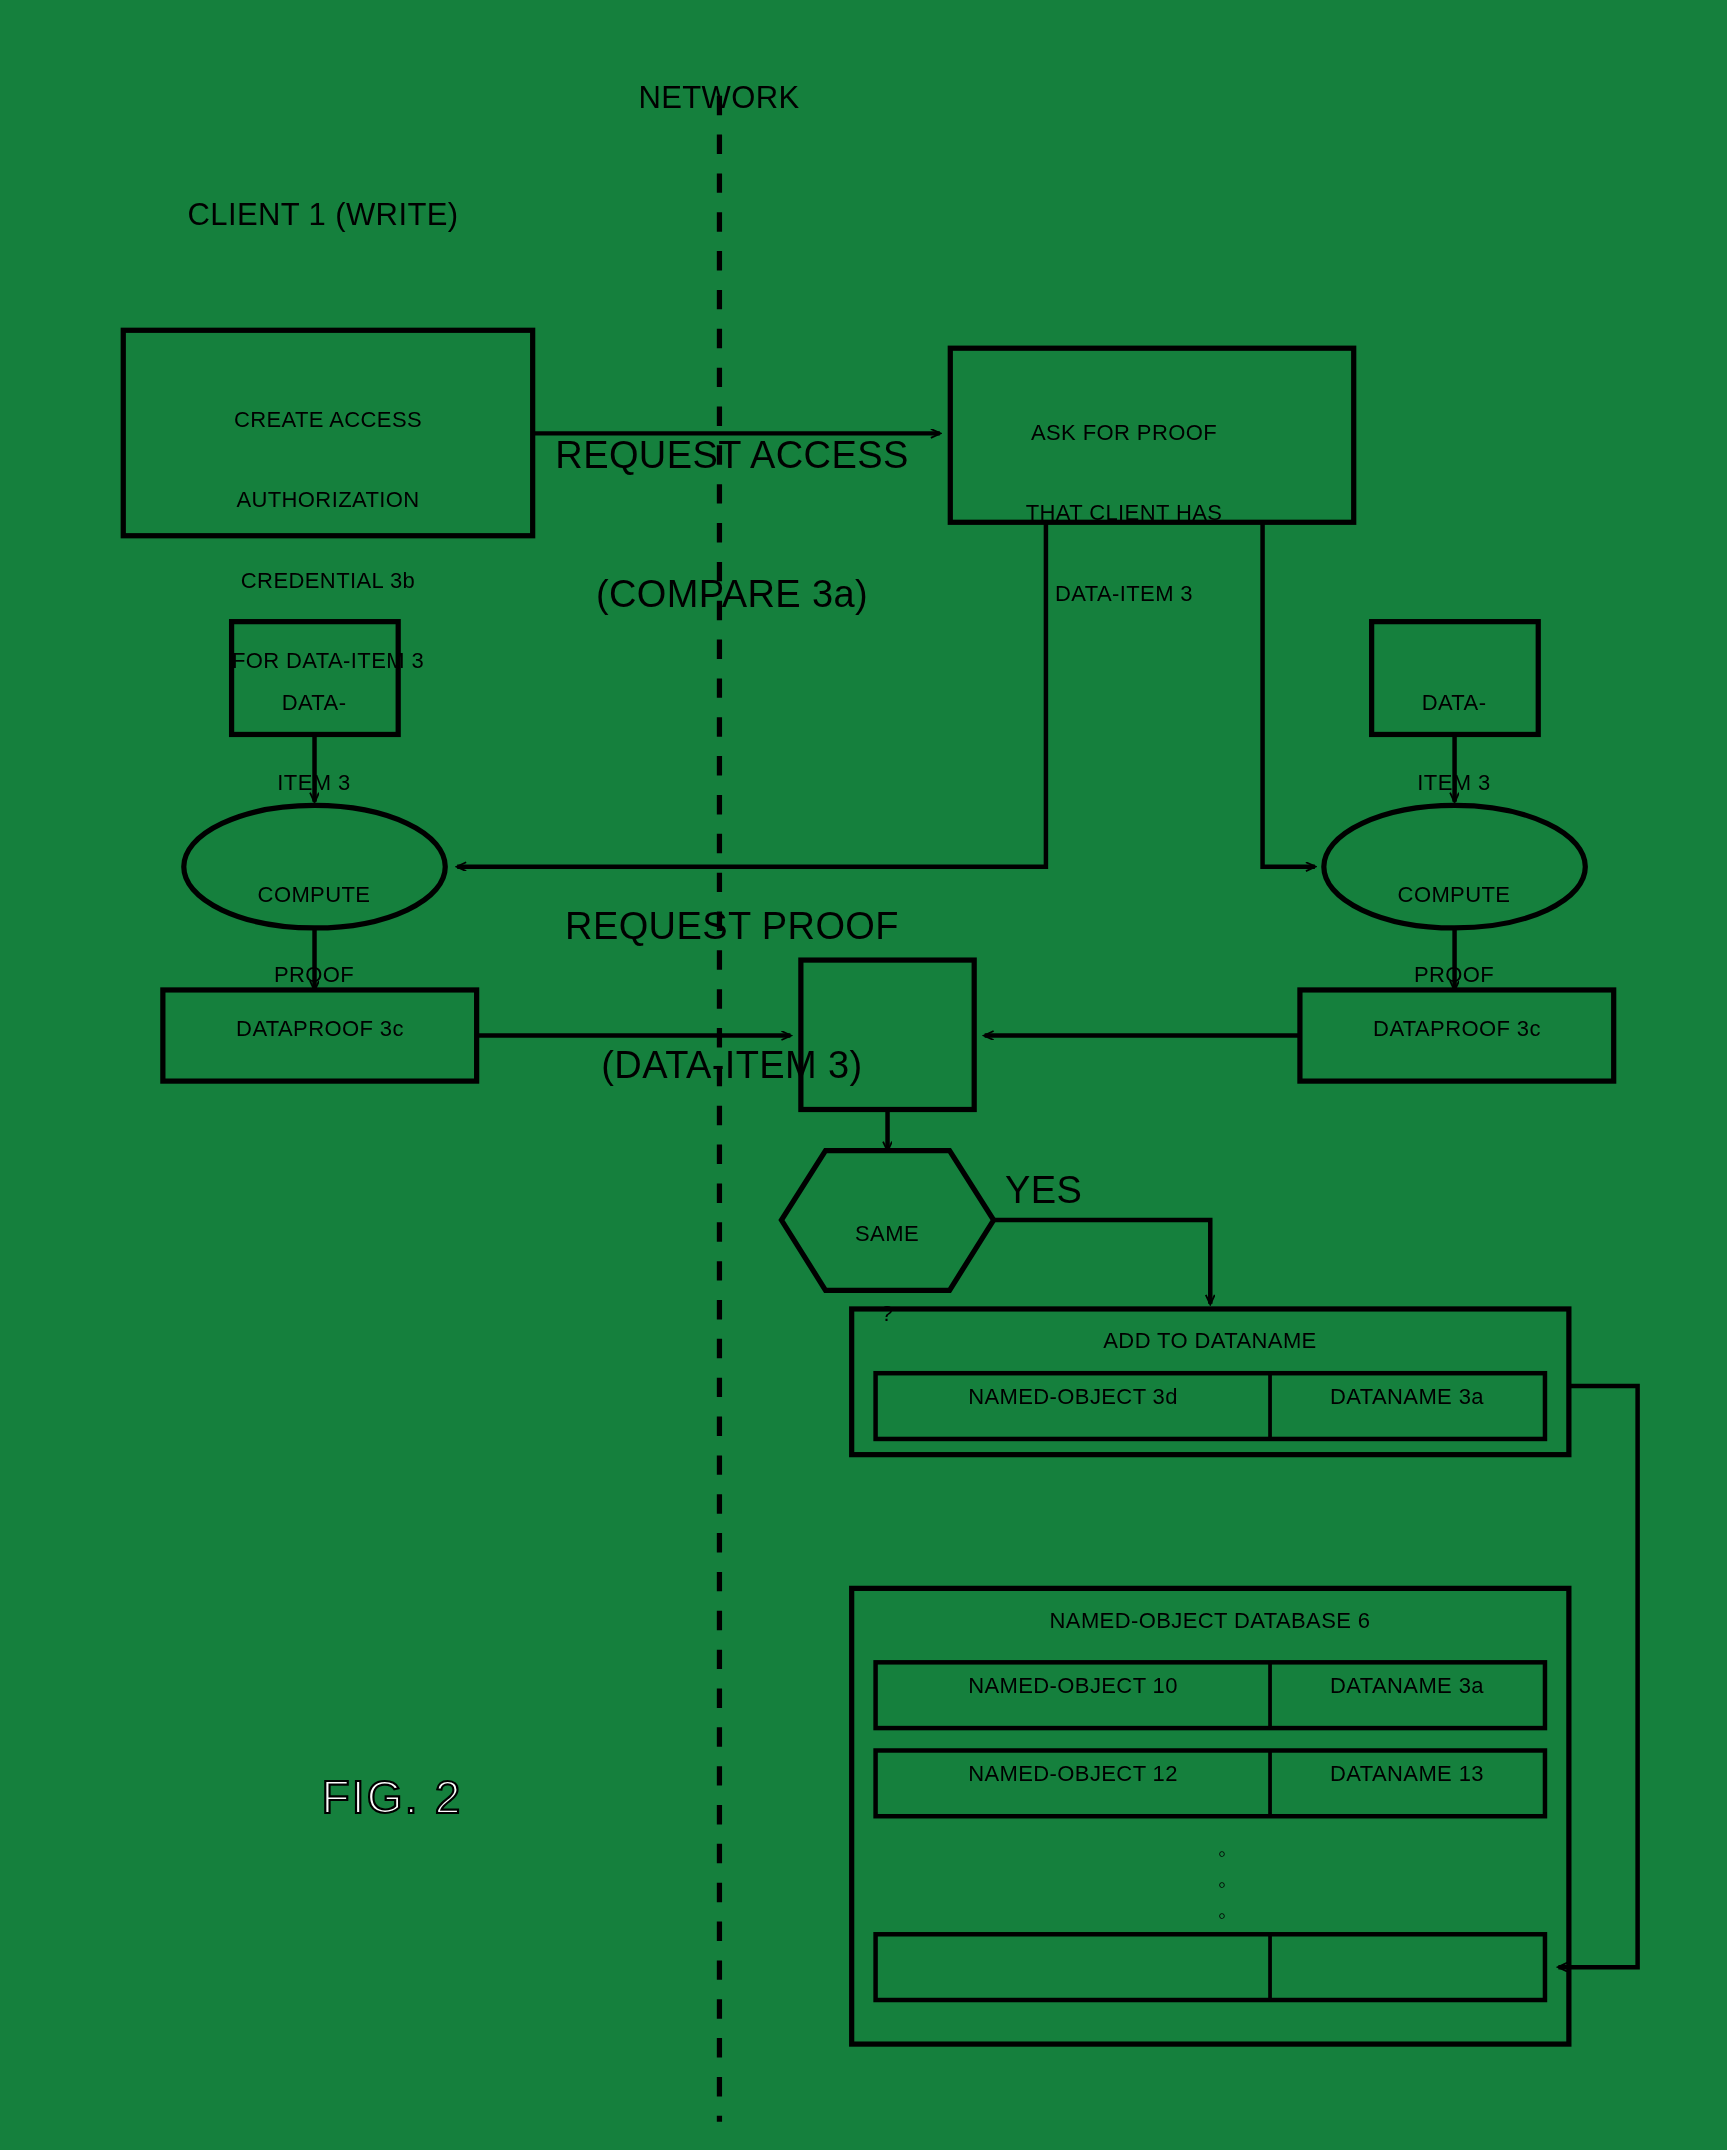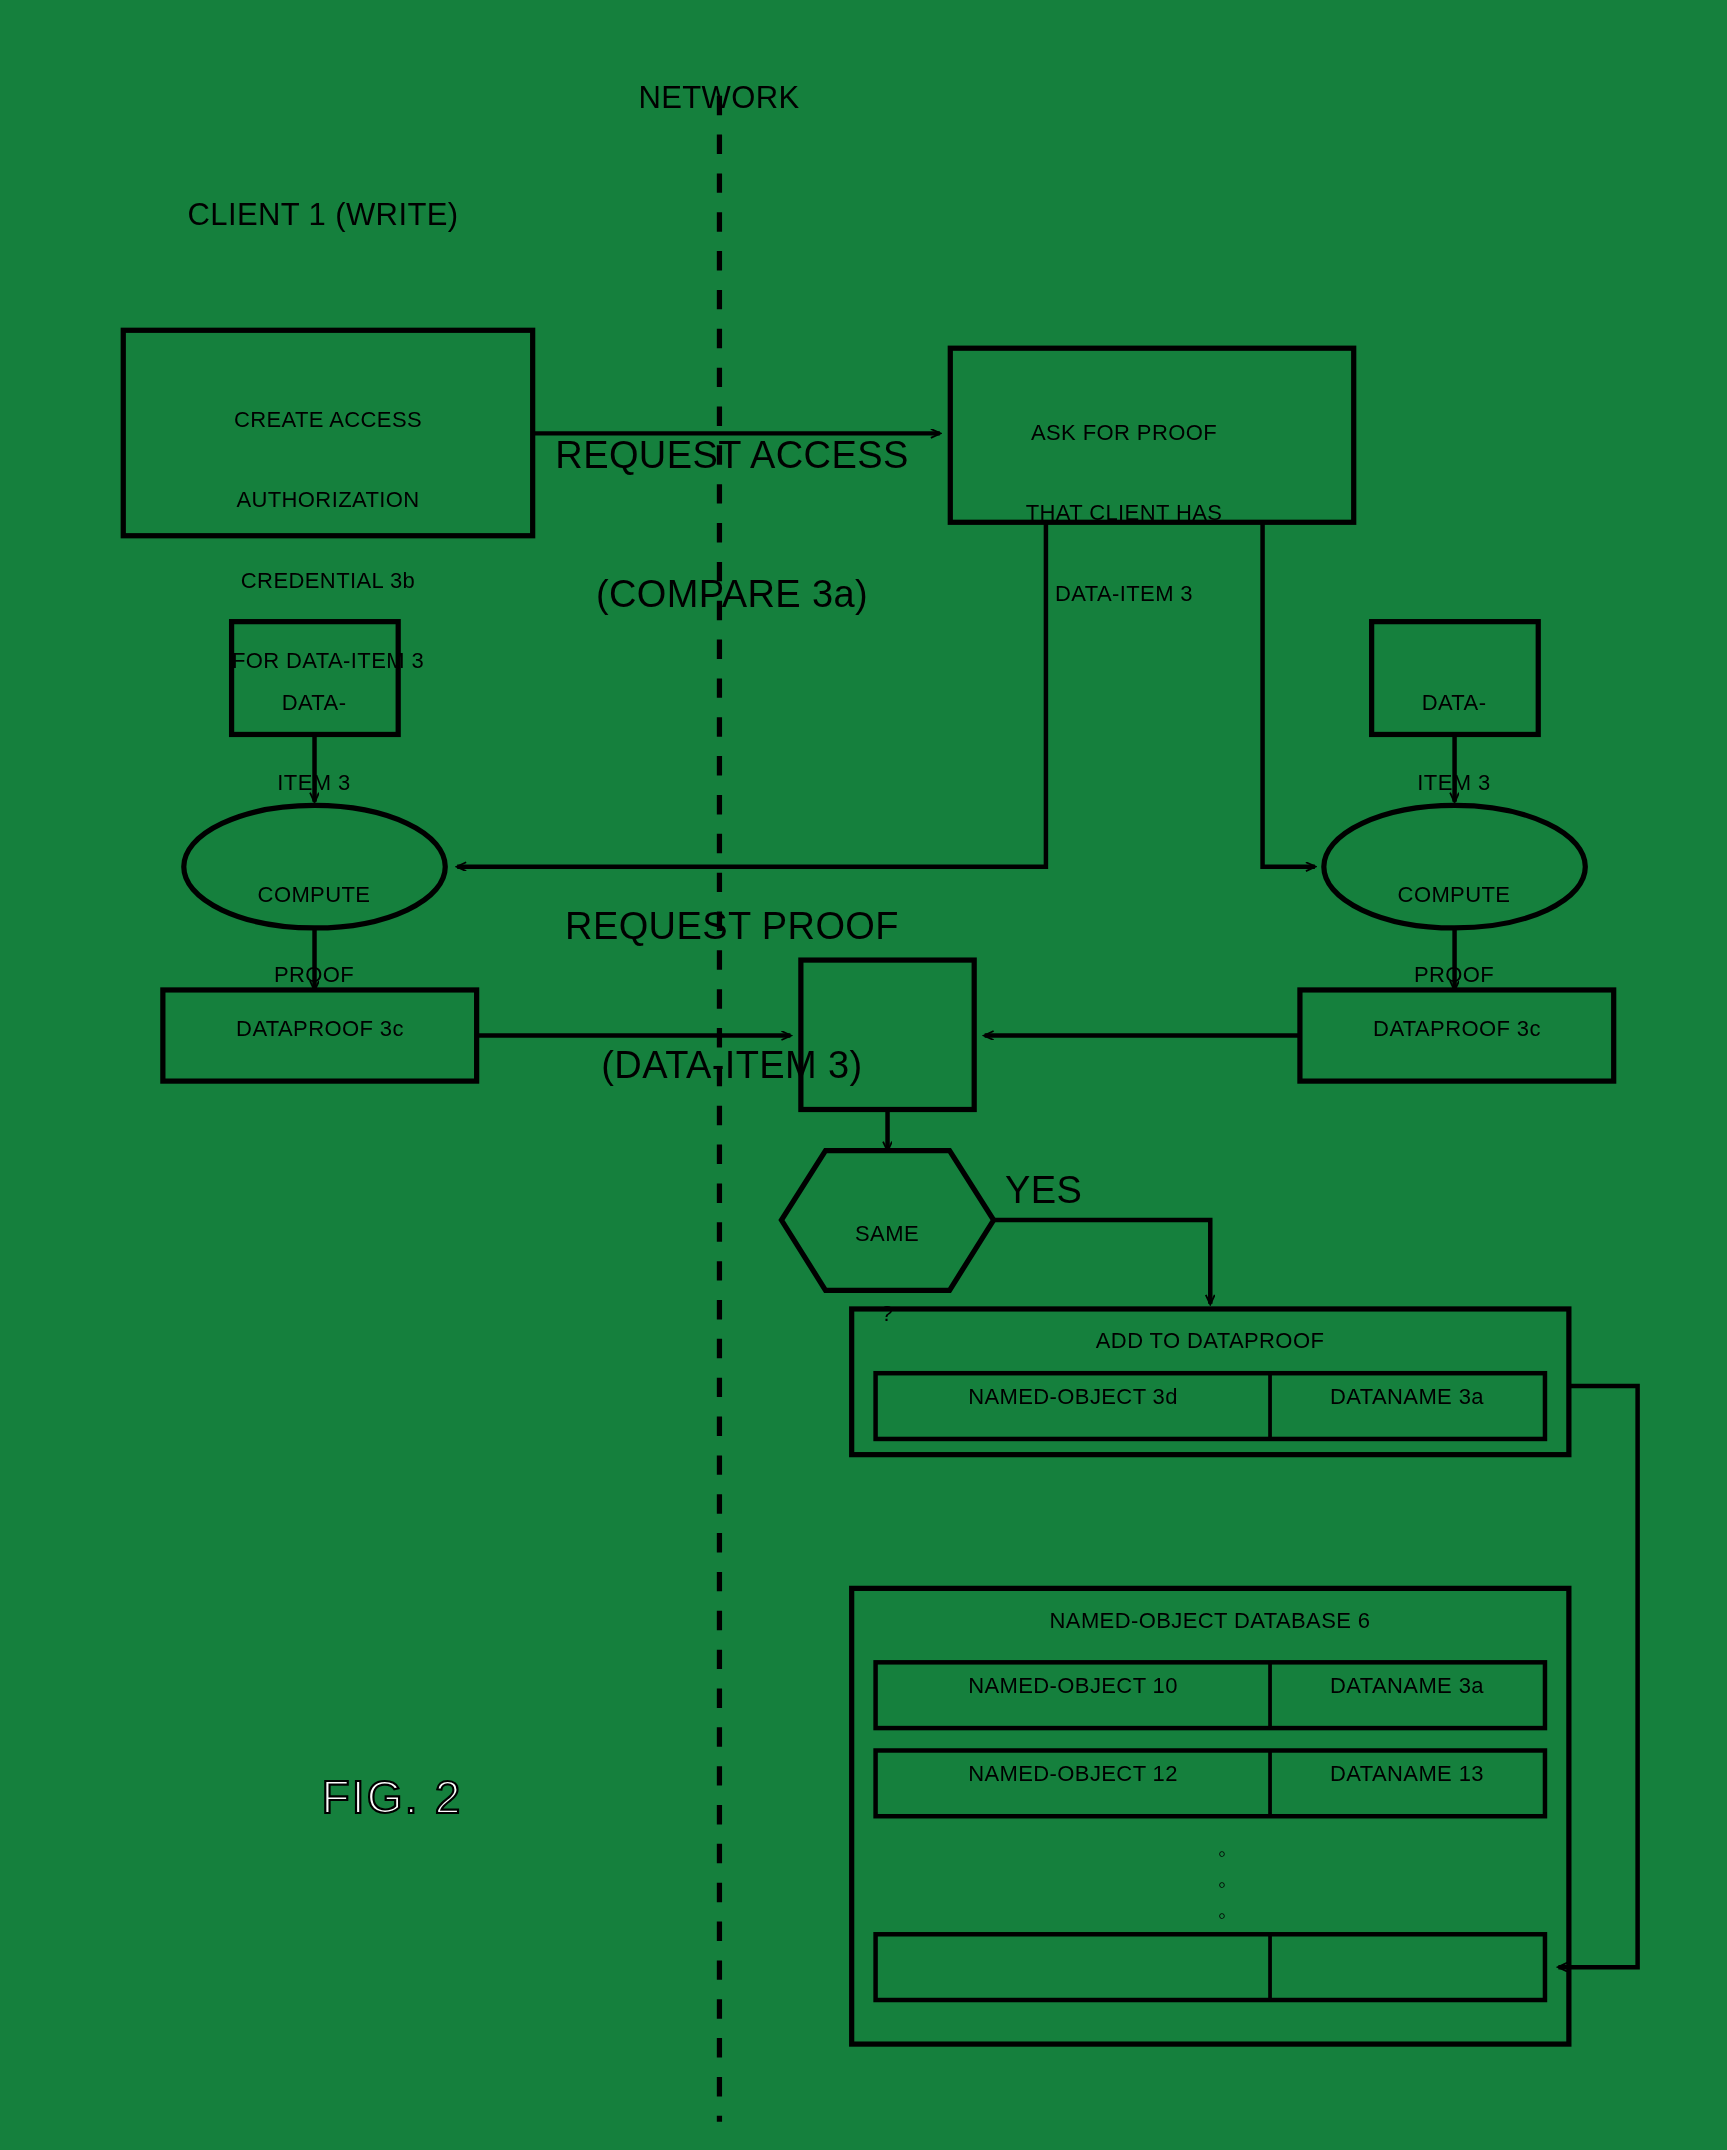--- a/index.html
+++ b/index.html
@@ -188,21 +188,21 @@
 
   <div class="lbl boxtext ctr" style="left:1457px; top:1016px;">DATAPROOF 3c</div>
 
 
   <div class="lbl boxtext ctr" style="left:887px; top:1167px;">
     <div>SAME</div>
     <div>?</div>
   </div>
   <div class="lbl edgelabel" style="left:1005px; top:1167px;">YES</div>
 
-  <div class="lbl boxtext ctr" style="left:1210px; top:1328px;">ADD TO DATAPROOF</div>
+  <div class="lbl boxtext ctr" style="left:1210px; top:1328px;">ADD TO DATANAME</div>
   <div class="lbl boxtext ctr" style="left:1073px; top:1384px;">NAMED-OBJECT 3d</div>
   <div class="lbl boxtext ctr" style="left:1407px; top:1384px;">DATANAME 3a</div>
 
   <div class="lbl boxtext ctr" style="left:1210px; top:1608px;">NAMED-OBJECT DATABASE 6</div>
 
   <div class="lbl boxtext ctr" style="left:1073px; top:1673px;">NAMED-OBJECT 10</div>
   <div class="lbl boxtext ctr" style="left:1407px; top:1673px;">DATANAME 3a</div>
 
   <div class="lbl boxtext ctr" style="left:1073px; top:1761px;">NAMED-OBJECT 12</div>
   <div class="lbl boxtext ctr" style="left:1407px; top:1761px;">DATANAME 13</div>

